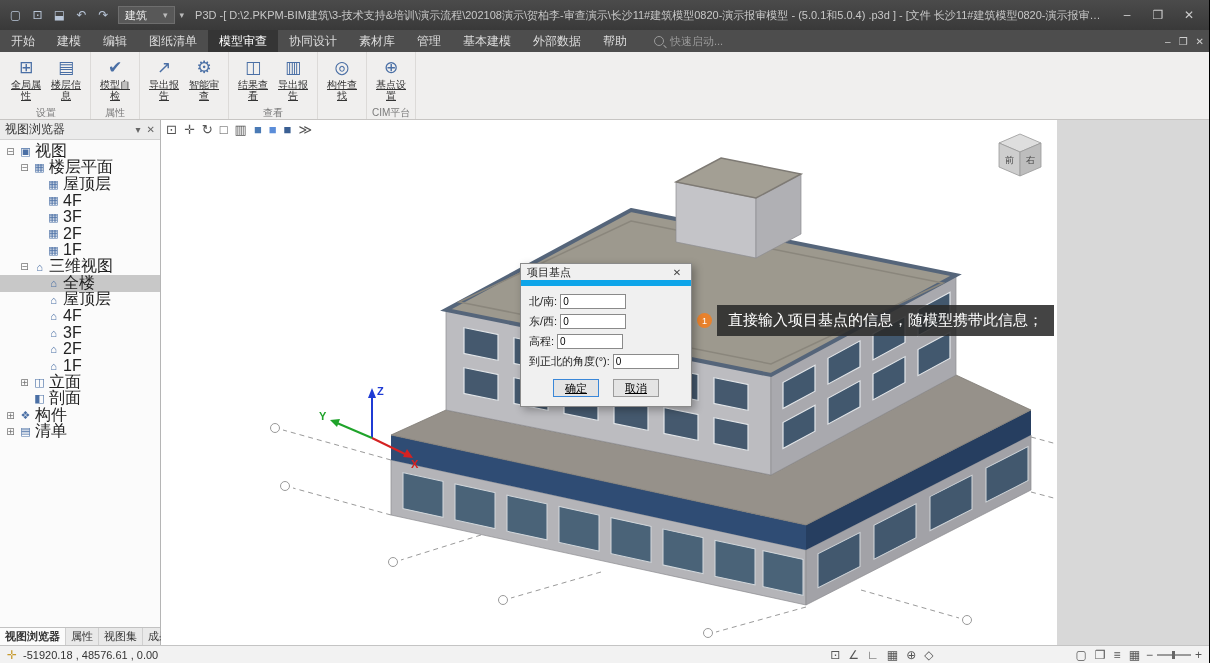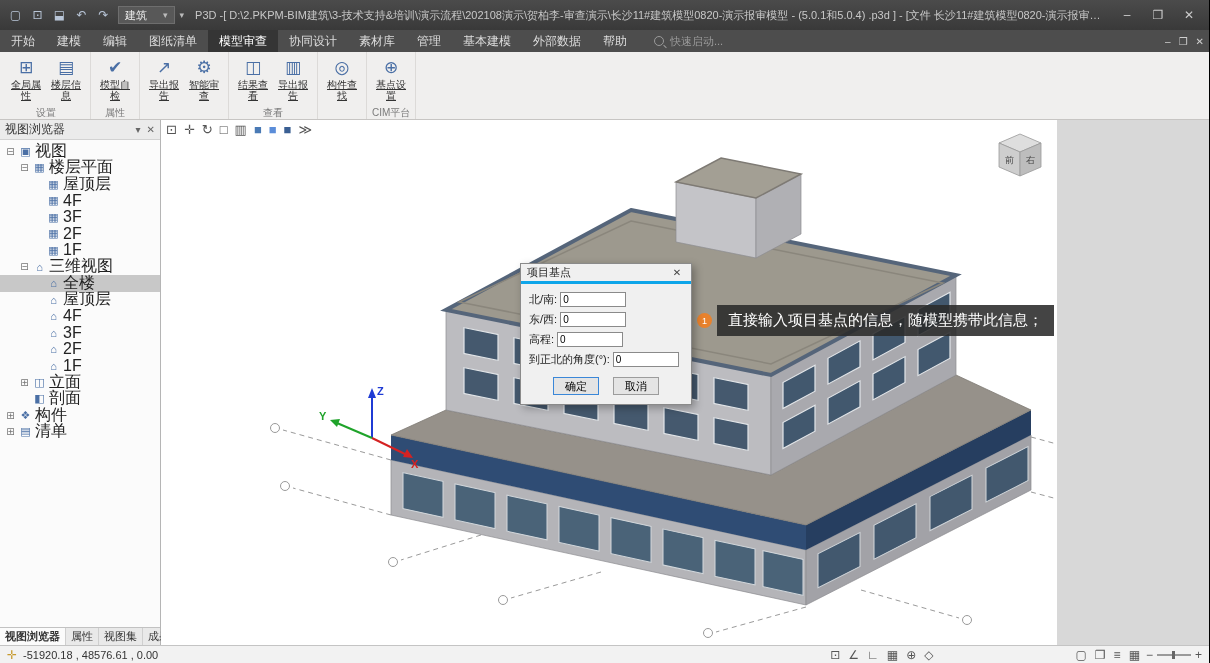--- a/index.html
+++ b/index.html
@@ -55,27 +55,27 @@
   .canvas { flex:1; position:relative; background:#ffffff; overflow:hidden; }
   .canvas-toolbar { position:absolute; top:1px; left:5px; display:flex; gap:7px; align-items:center; height:17px; z-index:5; }
   .ct-icon { font-size:13px; color:#555; cursor:default; line-height:1; }
   .ct-icon.blue { color:#4a7ab5; } .ct-icon.blue2 { color:#5b8dd9; } .ct-icon.blue3 { color:#3a5f93; }
   svg.scene { position:absolute; left:0; top:0; }
 
   .viewcube { position:absolute; right:12px; top:10px; width:50px; height:50px; z-index:4; cursor:default; }
 
   
   .dialog { position:absolute; left:359px; top:143px; width:172px; background:#f0f0f0; border:1px solid #8a8a8a; box-shadow:3px 3px 8px rgba(0,0,0,.3); z-index:10; }
-  .dlg-title { height:20px; display:flex; align-items:center; padding:8px 6px; font-size:11px; color:#222; border-bottom:3px solid #0ea5e9;gap:10px; }
+  .dlg-title { height:20px; display:flex; align-items:center; padding:8px 6px; font-size:11px; color:#222; border-bottom:6px solid #0ea5e9;gap:10px; }
   .dlg-close { margin-left:auto; width:16px; text-align:center; color:#444; font-size:10px; cursor:default; }
   .dlg-body { padding:8px 8px 9px; display:flex; flex-direction:column; gap:5px; }
   .dlg-row { display:flex; align-items:center; justify-content:flex-start; gap:3px; }
   .dlg-label { font-size:11px; color:#222; white-space:nowrap; }
   .dlg-input { width:66px; height:15px; border:1px solid #8a8a8a; background:#fff; font-size:10px; padding:0 2px; font-family:inherit; }
-  .dlg-buttons { display:flex; justify-content:center; gap:14px; margin-top:5px; }
+  .dlg-buttons { display:flex; justify-content:center; gap:14px; margin-top:5px;text-decoration:underline; }
   .dlg-btn { width:46px; height:18px; background:#e4e4e4; border:1px solid #9c9c9c; font-size:11px; display:flex; align-items:center; justify-content:center; cursor:default; }
   .dlg-btn.primary { border-color:#3a87d8; }
 
   
   .tooltip { position:absolute; left:536px; top:185px; display:flex; align-items:center; z-index:9; }
   .tip-badge { width:15px; height:15px; border-radius:50%; background:#e8822d; color:#fff; font-size:9px; display:flex; align-items:center; justify-content:center; margin-right:5px; flex:none; }
   .tip-bar { background:rgba(42,42,42,0.88); color:#fff; font-size:15px; padding:6px 11px; white-space:nowrap; }
 
   
   .cmdbar { position:absolute; left:294px; bottom:2px; width:258px; height:16px; background:#fff; border:1px solid #8a8a8a; display:flex; align-items:center; font-size:11px; color:#888; padding:0 4px; gap:5px; z-index:6; }

